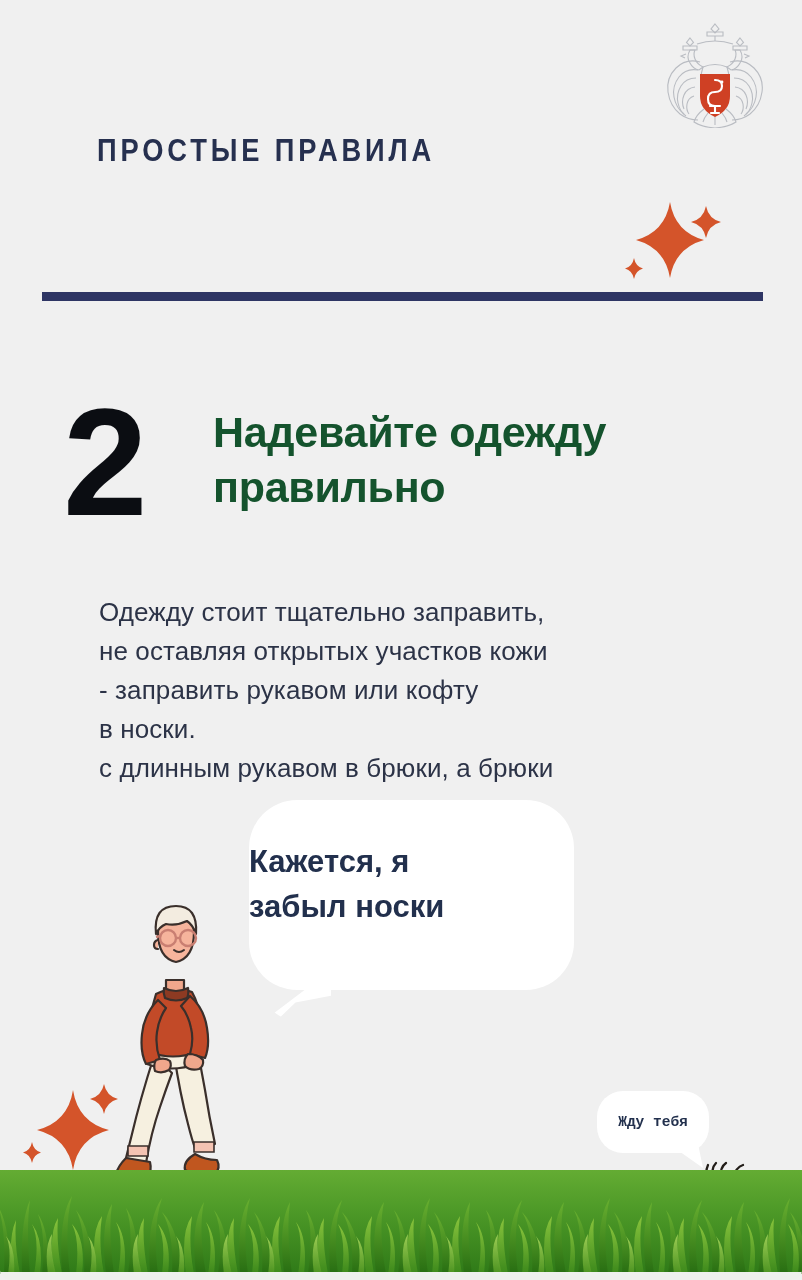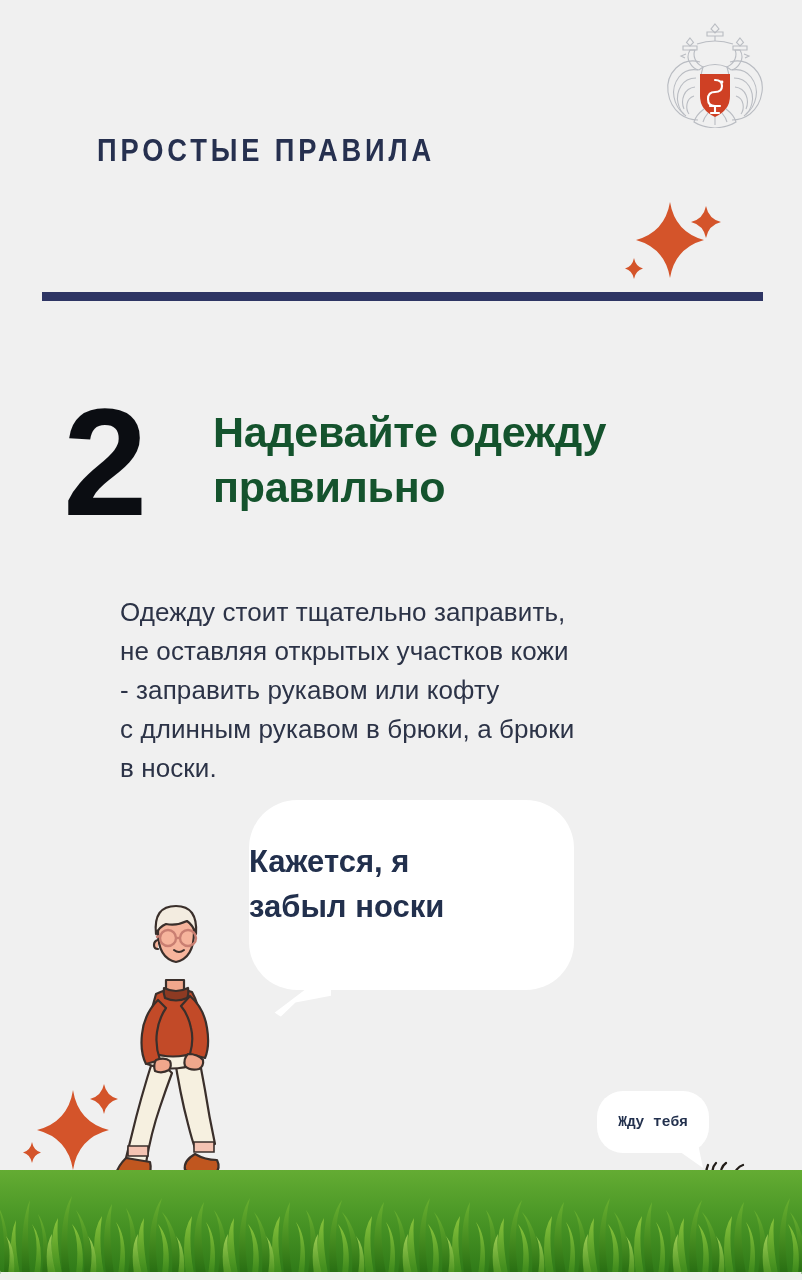--- a/index.html
+++ b/index.html
@@ -62,21 +62,21 @@
   }
 
   
   .body-copy {
     position:absolute; left:99px; top:593px;
     width:640px;
     font-size:26px; line-height:39px;
     color:#2c3347;
     letter-spacing:0.1px;
   }
-  .body-copy div { white-space:nowrap;margin-left:21px; }
+  .body-copy div { white-space:nowrap; }
 
   
   .bubble-big {
     position:absolute; left:249px; top:800px;
     width:325px; height:190px;
   }
   .bubble-big .body {
     position:absolute; inset:0;
     background:#ffffff;
     border-radius:48px;
@@ -215,22 +215,22 @@
 
   <div class="heading">
     <div>Надевайте одежду</div>
     <div>правильно</div>
   </div>
 
   <div class="body-copy">
     <div>Одежду стоит тщательно заправить,</div>
     <div>не оставляя открытых участков кожи</div>
     <div>- заправить рукавом или кофту</div>
+    <div>в носки.</div>
     <div>с длинным рукавом в брюки, а брюки</div>
-    <div>в носки.</div>
   </div>
 
   <div class="bubble-big">
     <div class="tail"></div>
     <div class="body"></div>
     <div class="text">
       <div>Кажется, я</div>
       <div>забыл носки</div>
     </div>
   </div>

